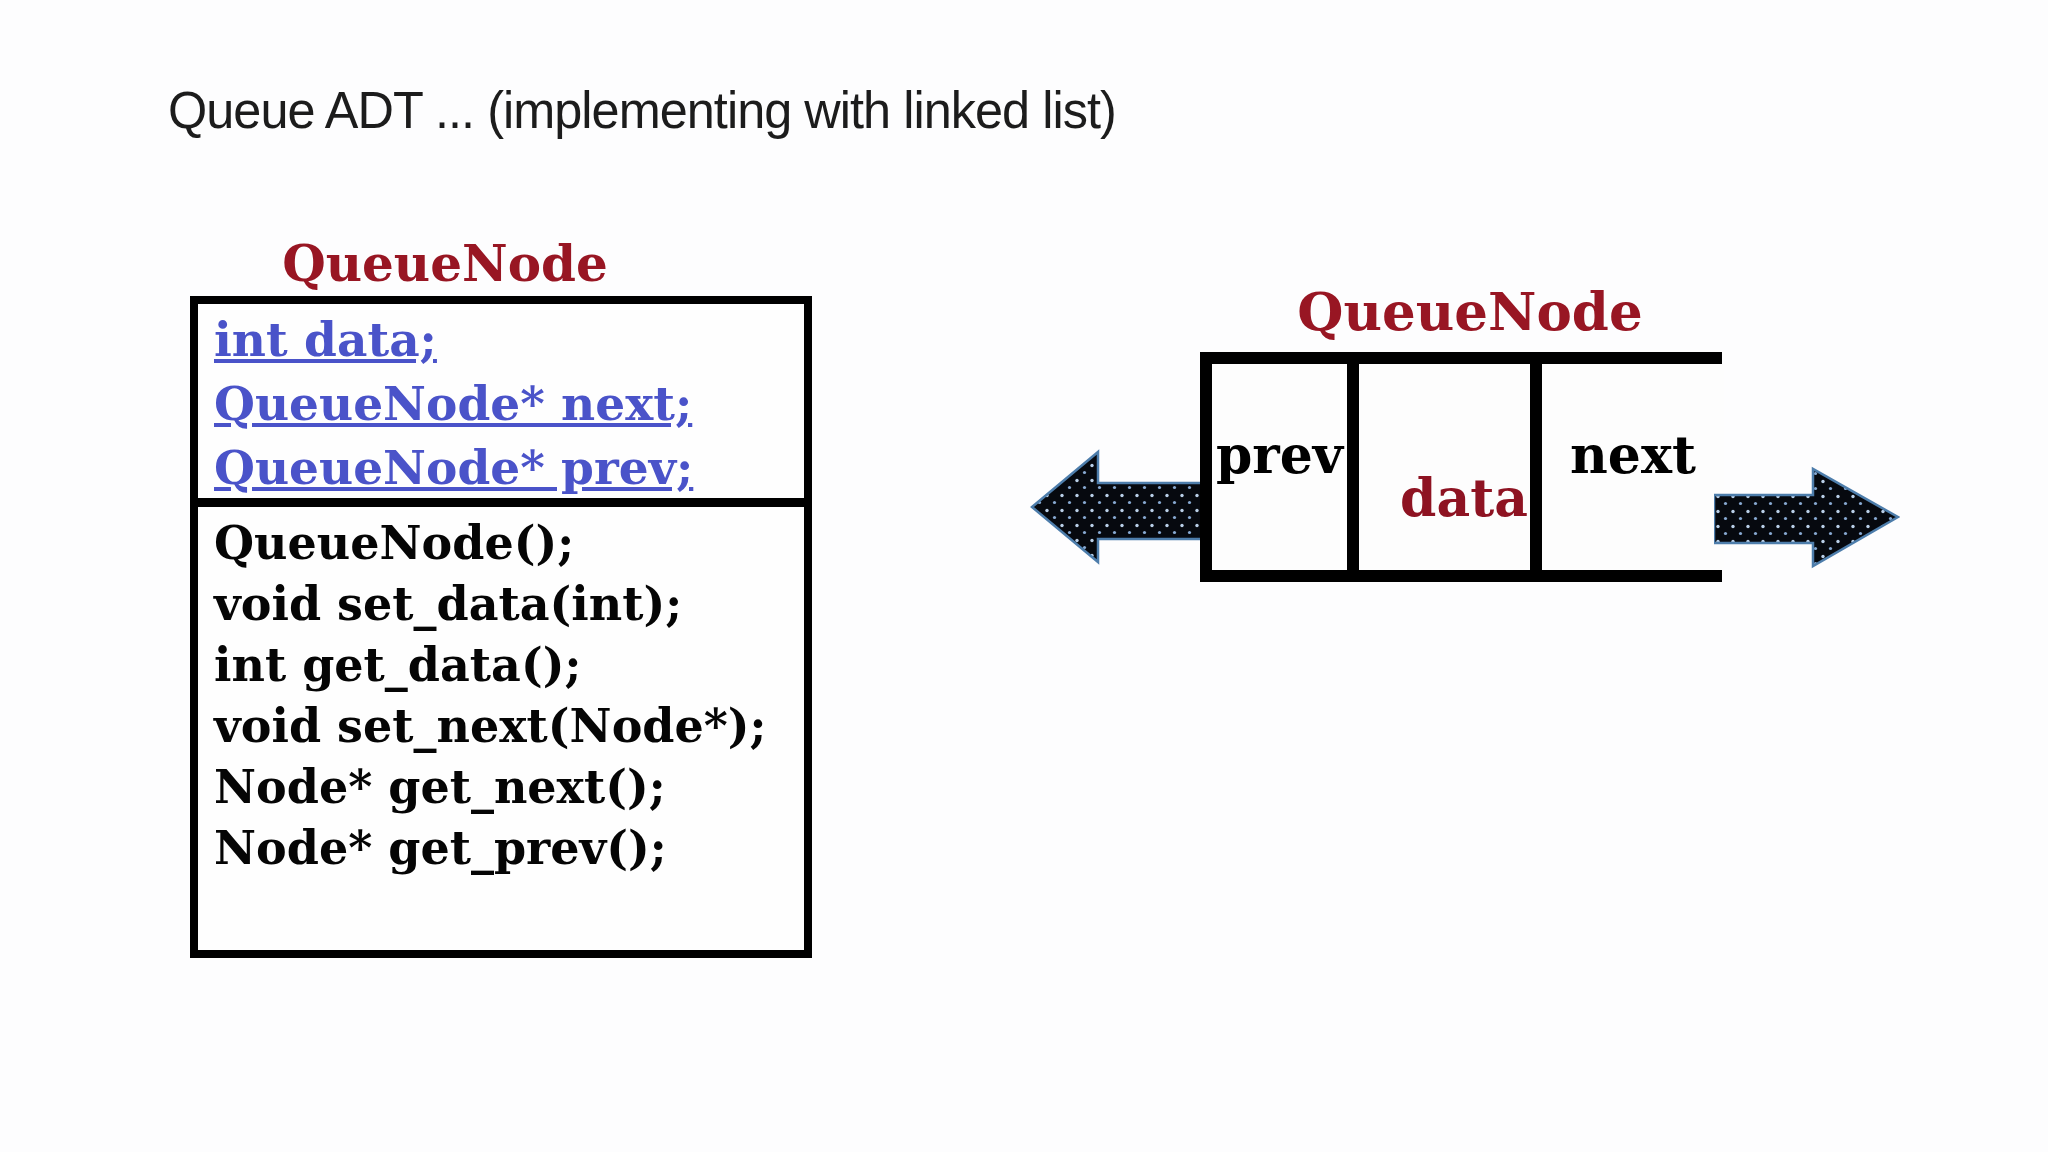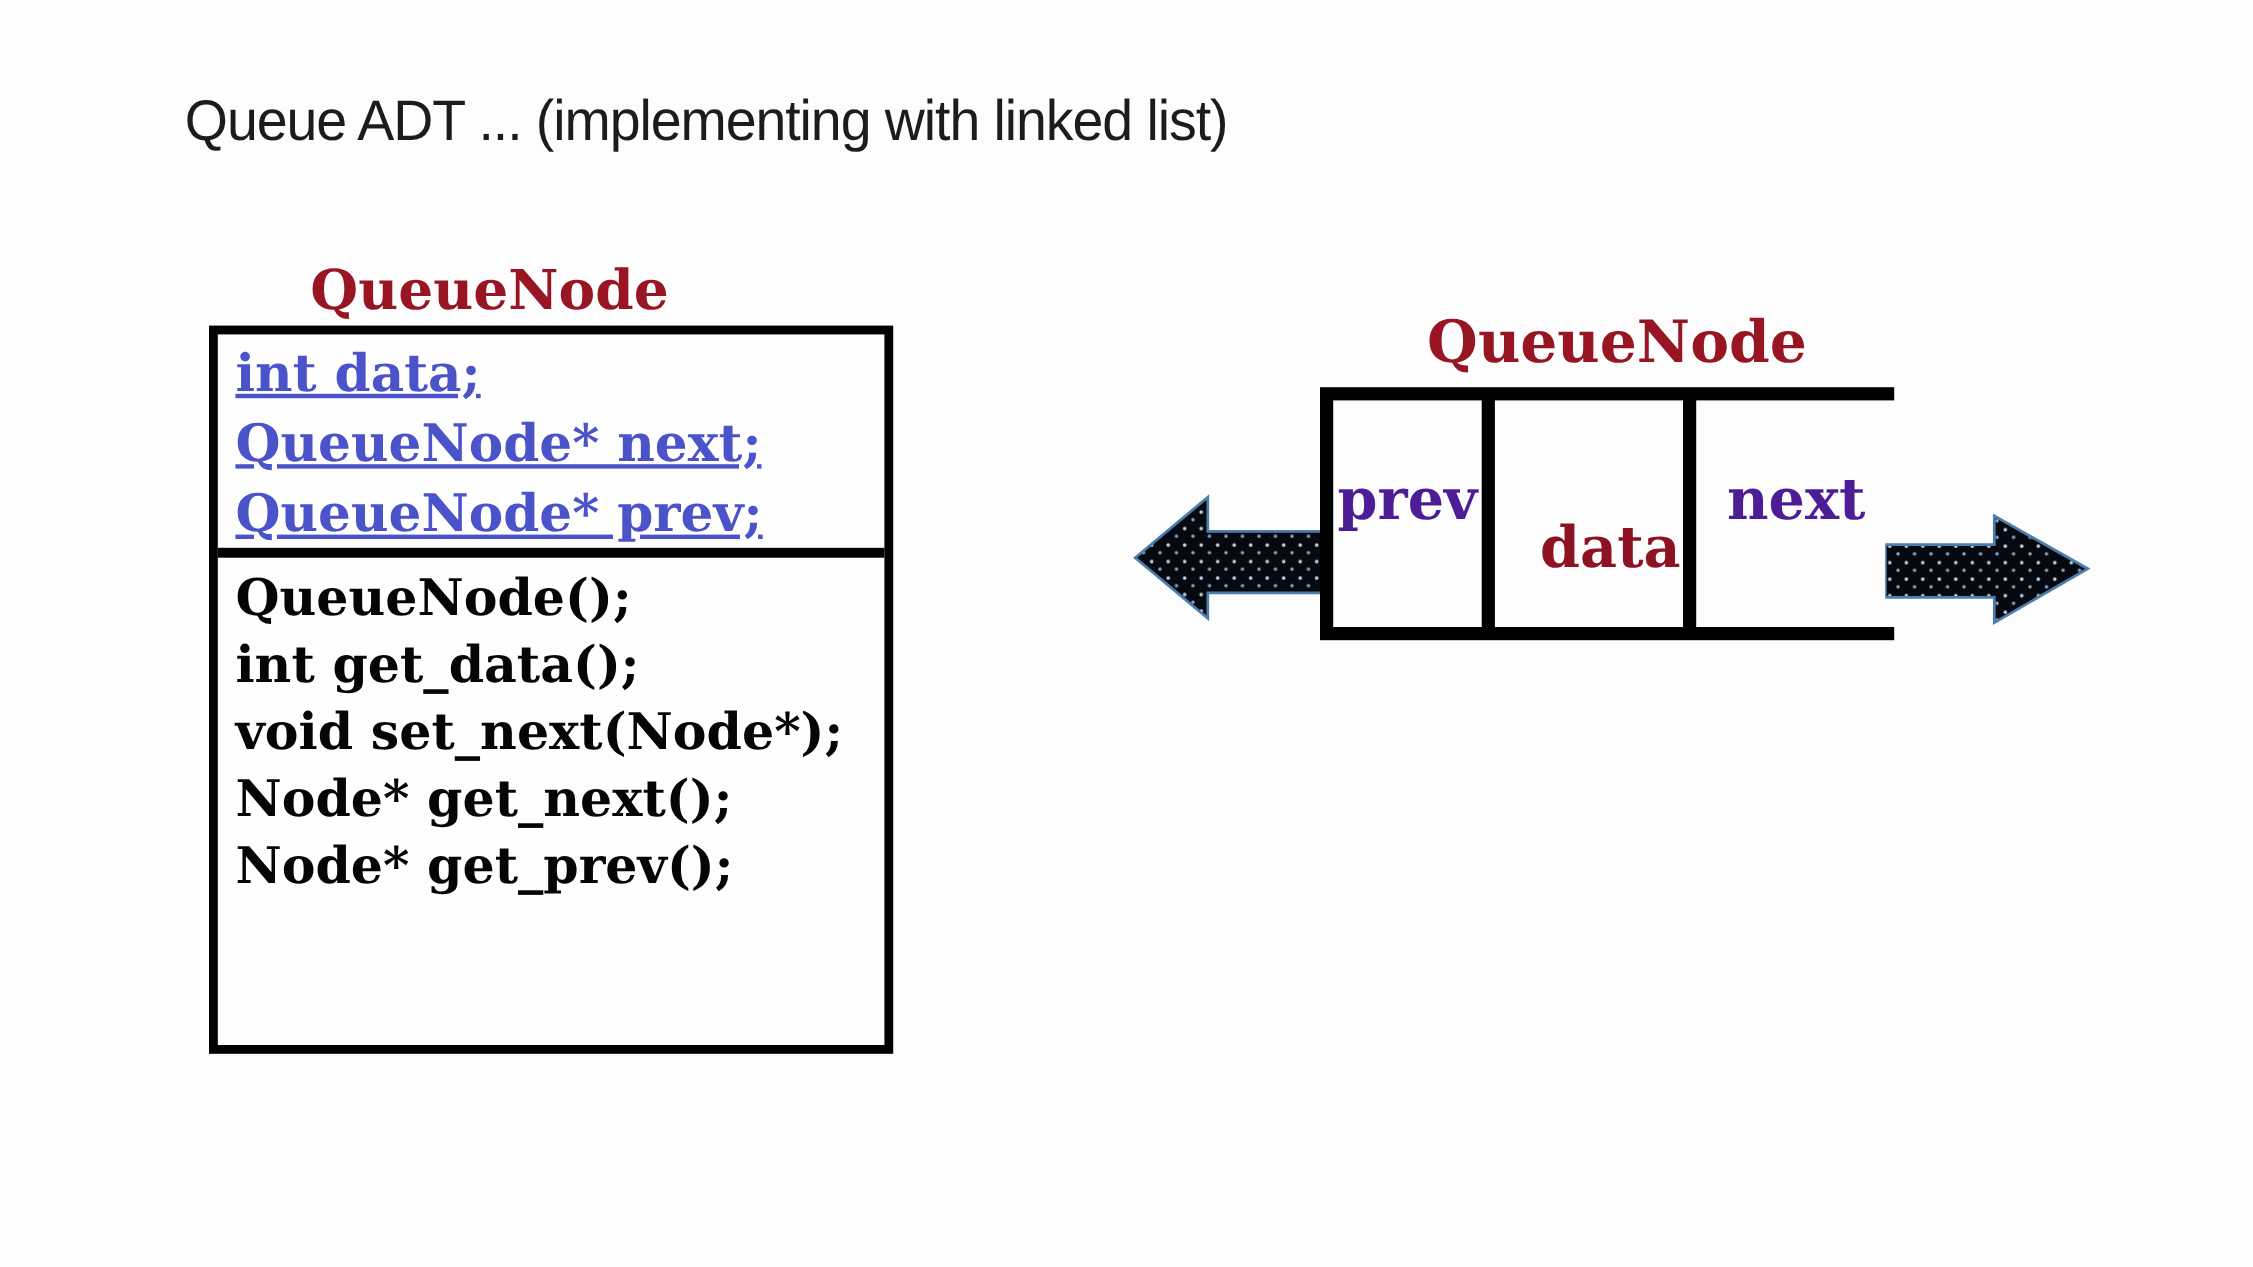--- a/index.html
+++ b/index.html
@@ -99,21 +99,21 @@
     align-items: center;
     justify-content: center;
   }
   .cell-prev { left: 12px;  width: 135px; }
   .cell-data { left: 159px; width: 171px; }
   .cell-next { left: 342px; width: 182px; }
   .node-cell .cell-text {
     font-size: 52px;
     white-space: nowrap;
   }
-  .pointer-text { color: #4c1d95; transform: translateY(-13px); text-align: right; }
+  .pointer-text { color: #000000; transform: translateY(-13px); text-align: right; }
   .value-text   { color: #8e1322; transform: translateY(30px); margin-left: 39px; }
   
   .arrow-svg { position: absolute; }
   .arrow-left-svg  { left: 1028px; top: 446px; }
   .arrow-right-svg { left: 1714px; top: 462px; }
 </style>
 </head>
 <body>
 
 <div id="slide">
@@ -123,20 +123,21 @@
   <div class="diagram-label class-label serif">QueueNode</div>
 
   <div class="class-box">
     <div class="class-attributes serif">
       <div>int data;</div>
       <div>QueueNode* next;</div>
       <div>QueueNode* prev;</div>
     </div>
     <div class="class-methods serif">
       <div>QueueNode();</div>
+      <div>void set_data(int);</div>
       <div>int get_data();</div>
       <div>void set_next(Node*);</div>
       <div>Node* get_next();</div>
       <div>Node* get_prev();</div>
     </div>
   </div>
 
   <div class="diagram-label node-label serif">QueueNode</div>
 
   <svg class="arrow-svg arrow-left-svg" width="182" height="124" viewBox="0 0 182 124">

